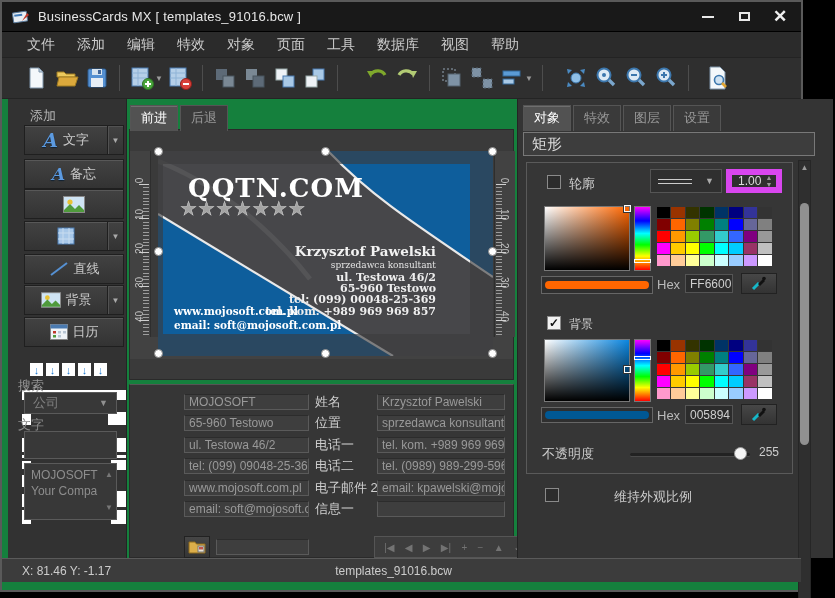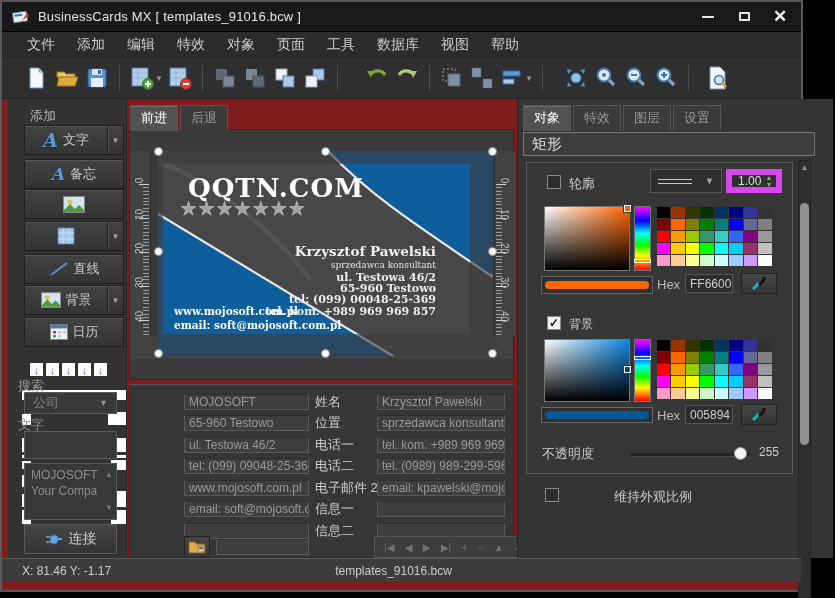--- a/index.html
+++ b/index.html
@@ -1,19 +1,19 @@
 <!DOCTYPE html>
 <html><head>
 <meta charset="utf-8">
 <style>
   * { margin:0; padding:0; box-sizing:border-box; }
   html,body { width:835px; height:598px; background:#000; overflow:hidden;
     font-family:"Liberation Sans", sans-serif; }
   .window { position:absolute; left:0; top:0; width:803px; height:592px;
-    background:#7f1d1d; border:2px solid #5a5a5a; }
+    background:#15803d; border:2px solid #5a5a5a; }
 
   
   .titlebar { position:absolute; left:0; top:0; right:0; height:30px; background:#191919;
     display:flex; align-items:center; padding:0 10px; border-bottom:1px solid #000; }
   .titlebar .apptitle { color:#e6e6e6; font-size:13px; margin-left:8px; letter-spacing:.2px; }
   .wincontrols { margin-left:auto; display:flex; align-items:center; gap:14px; }
   .wc { width:22px; height:16px; display:flex; align-items:center; justify-content:center; cursor:default; }
   .wc-min i { display:block; width:12px; height:2px; background:#e8e8e8; }
   .wc-max i { display:block; width:11px; height:9px; border:2px solid #e8e8e8; }
   .wc-close { color:#f0f0f0; font-size:17px; font-weight:bold; line-height:1; }
@@ -442,30 +442,20 @@
     <div class="side-ctrl side-list" style="left:16px; top:364px; width:93px; height:57px;">
       <span class="sarr" style="top:3px;">▲</span>
       <span class="sarr" style="bottom:3px;">▼</span>
       <div>
 
       <div>MOJOSOFT</div>
           <div>Your Compa</div>
         </div>
     </div>
 
-    <div class="side-ctrl connect-btn" style="left:16px; top:425px; width:93px; height:30px;">
-      <span>
-        <svg width="18" height="13" viewBox="0 0 18 13">
-            <rect x="5" y="2" width="8" height="9" rx="3" fill="#5fa8e8" stroke="#2a5d8e"></rect>
-            <path d="M1 4h4M1 9h4" stroke="#9a9a9a" stroke-width="1.6"></path>
-            <path d="M13 6h4" stroke="#5fa8e8" stroke-width="2"></path>
-          </svg>
-        </span>
-      <span>连接</span>
-    </div>
   </div>
 
   <div class="tabrow">
     <span class="tab active">前进</span>
     <span class="tab">后退</span>
   </div>
 
   <div class="canvas">
     <div class="ruler ruler-left">
       <div class="vnum-col">
@@ -599,25 +589,20 @@
           <div class="flabel">电子邮件 2</div>
           <div class="finput right">email: kpawelski@mojoso</div>
         </div>
 
         <div class="frow">
           <div class="finput">email: soft@mojosoft.con</div>
           <div class="flabel">信息一</div>
           <div class="finput right"></div>
         </div>
 
-        <div class="frow">
-          <div class="finput"></div>
-          <div class="flabel">信息二</div>
-          <div class="finput right"></div>
-        </div>
       </div>
     <div class="formfoot">
       <div class="folderbtn">
         <svg width="18" height="14" viewBox="0 0 18 14">
             <path d="M1 2h6l1.5 2H17v9H1z" fill="#dcae4a" stroke="#8e6b1c"></path>
             <rect x="10" y="6" width="6" height="6" fill="#e8e2d4" stroke="#777"></rect>
             <rect x="11" y="7" width="4" height="2.5" fill="#c0544a"></rect>
           </svg>
       </div>
       <div class="finput footinput"></div>

